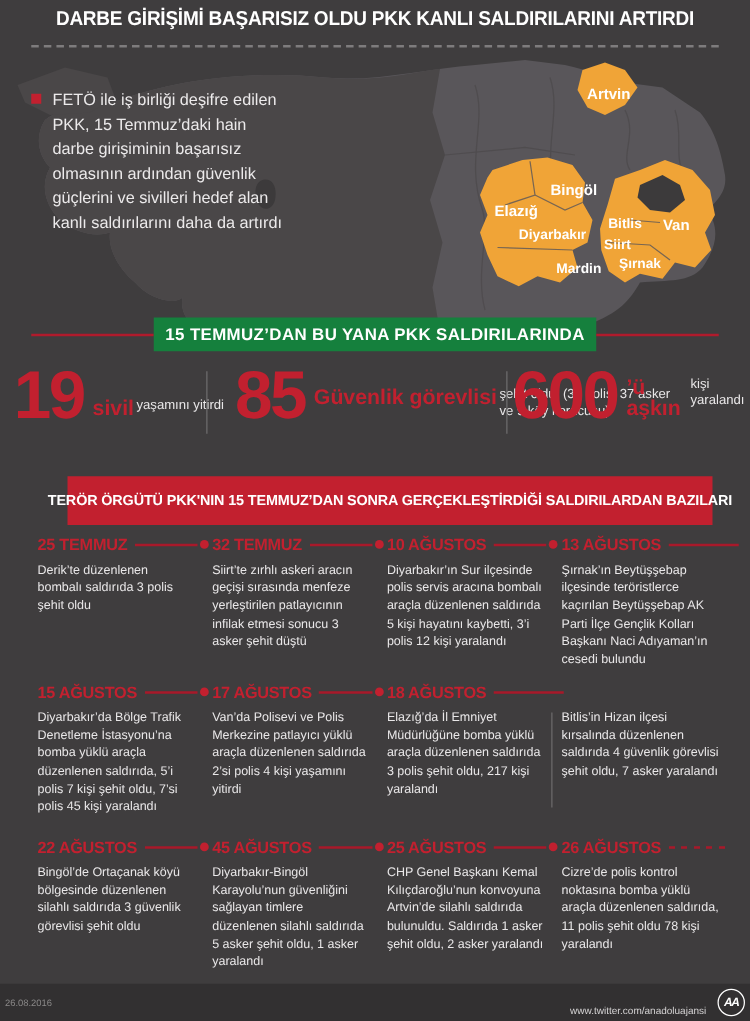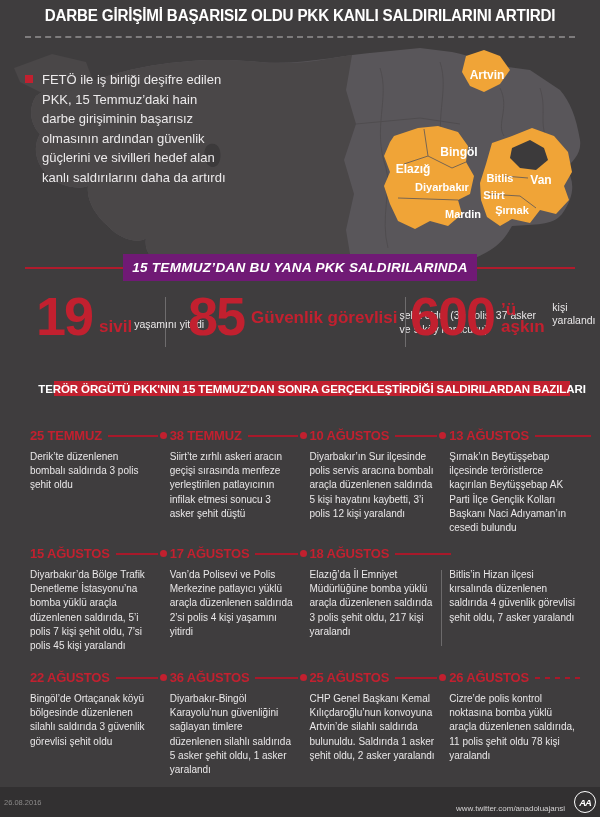--- a/index.html
+++ b/index.html
@@ -22,35 +22,35 @@
   
   .map{position:absolute;top:28px;left:0;width:600px;height:250px;}
   .map text{font-family:"Liberation Sans","DejaVu Sans",sans-serif;font-weight:bold;fill:#ffffff;}
   
   .intro{position:absolute;left:25px;top:70px;width:206px;display:flex;}
   .bullet{width:8px;height:8px;background:#c2202f;margin:5px 9px 0 0;flex:none;}
   .intro-text{color:#eceaeb;font-size:13px;line-height:1.5;}
   
   .banner1{position:absolute;top:254px;left:25px;right:25px;display:flex;align-items:center;}
   .b1-line{flex:1;height:2px;background:#b01b2c;}
-  .b1-box{background:#701a75;color:#fff;font-size:13.5px;font-weight:bold;
-    letter-spacing:.3px;padding:6px 9px;white-space:nowrap;font-style:italic;}
+  .b1-box{background:#15803d;color:#fff;font-size:13.5px;font-weight:bold;
+    letter-spacing:.3px;padding:6px 9px;white-space:nowrap;}
   
   .stats{position:absolute;top:295px;left:0;width:600px;height:60px;}
   .stat{position:absolute;top:0;display:flex;align-items:flex-end;gap:7px;}
   .stat-num{color:#c2202f;font-size:54px;font-weight:bold;line-height:.8;letter-spacing:-2px;}
   .stat-side{display:flex;flex-direction:row;gap:2px;padding-bottom:2px;}
   .stat-label{color:#c2202f;font-size:17px;font-weight:bold;line-height:1.05;}
   .stat-desc{color:#e9e7e8;font-size:10.5px;line-height:1.3;}
-  .stat1{left:36px;} .stat2{left:188px;} .stat3{left:410px;}
+  .stat1{left:11px;} .stat2{left:188px;} .stat3{left:410px;}
   .stat2 .stat-desc{width:150px;}
   .vsep{position:absolute;top:2px;width:1px;height:50px;background:#6e6c6d;}
   .vsep.s1{left:165px;} .vsep.s2{left:405px;}
   
-  .banner2{position:absolute;top:381px;left:30px;right:30px;height:15px;
+  .banner2{position:absolute;top:381px;left:30px;right:30px;height:39px;
     background:#c2202f;display:flex;align-items:center;justify-content:center;margin-left:24px;}
   .banner2 span{color:#fff;font-size:11.5px;font-weight:bold;letter-spacing:-0.1px;white-space:nowrap;}
   
   .timeline{
     position:absolute;top:428px;left:30px;width:545px;
     display:grid;grid-template-columns:repeat(4,1fr);column-gap:14px;
     grid-template-rows:118px 124px auto;
   }
   .tl-cell{position:relative;}
   .tl-head{display:flex;align-items:center;height:15px;margin-bottom:7px;}
@@ -170,21 +170,21 @@
     <div class="tl-cell">
       <div class="tl-head">
           <span class="tl-date">25 TEMMUZ</span>
           <span class="tl-line"></span>
           <span class="tl-dot"></span>
         </div>
       <div class="tl-text">Derik’te düzenlenen bombalı saldırıda 3 polis şehit oldu</div>
     </div>
     <div class="tl-cell">
       <div class="tl-head">
-          <span class="tl-date">38 TEMMUZ</span>
+          <span class="tl-date">32 TEMMUZ</span>
           <span class="tl-line"></span>
           <span class="tl-dot"></span>
         </div>
       <div class="tl-text">Siirt’te zırhlı askeri aracın geçişi sırasında menfeze yerleştirilen patlayıcının infilak etmesi sonucu 3 asker şehit düştü</div>
     </div>
     <div class="tl-cell">
       <div class="tl-head">
           <span class="tl-date">10 AĞUSTOS</span>
           <span class="tl-line"></span>
           <span class="tl-dot"></span>
@@ -230,21 +230,21 @@
     <div class="tl-cell">
       <div class="tl-head">
           <span class="tl-date">22 AĞUSTOS</span>
           <span class="tl-line"></span>
           <span class="tl-dot"></span>
         </div>
       <div class="tl-text">Bingöl’de Ortaçanak köyü bölgesinde düzenlenen silahlı saldırıda 3 güvenlik görevlisi şehit oldu</div>
     </div>
     <div class="tl-cell">
       <div class="tl-head">
-          <span class="tl-date">36 AĞUSTOS</span>
+          <span class="tl-date">45 AĞUSTOS</span>
           <span class="tl-line"></span>
           <span class="tl-dot"></span>
         </div>
       <div class="tl-text">Diyarbakır-Bingöl Karayolu’nun güvenliğini sağlayan timlere düzenlenen silahlı saldırıda 5 asker şehit oldu, 1 asker yaralandı</div>
     </div>
     <div class="tl-cell">
       <div class="tl-head">
           <span class="tl-date">25 AĞUSTOS</span>
           <span class="tl-line"></span>
           <span class="tl-dot"></span>

